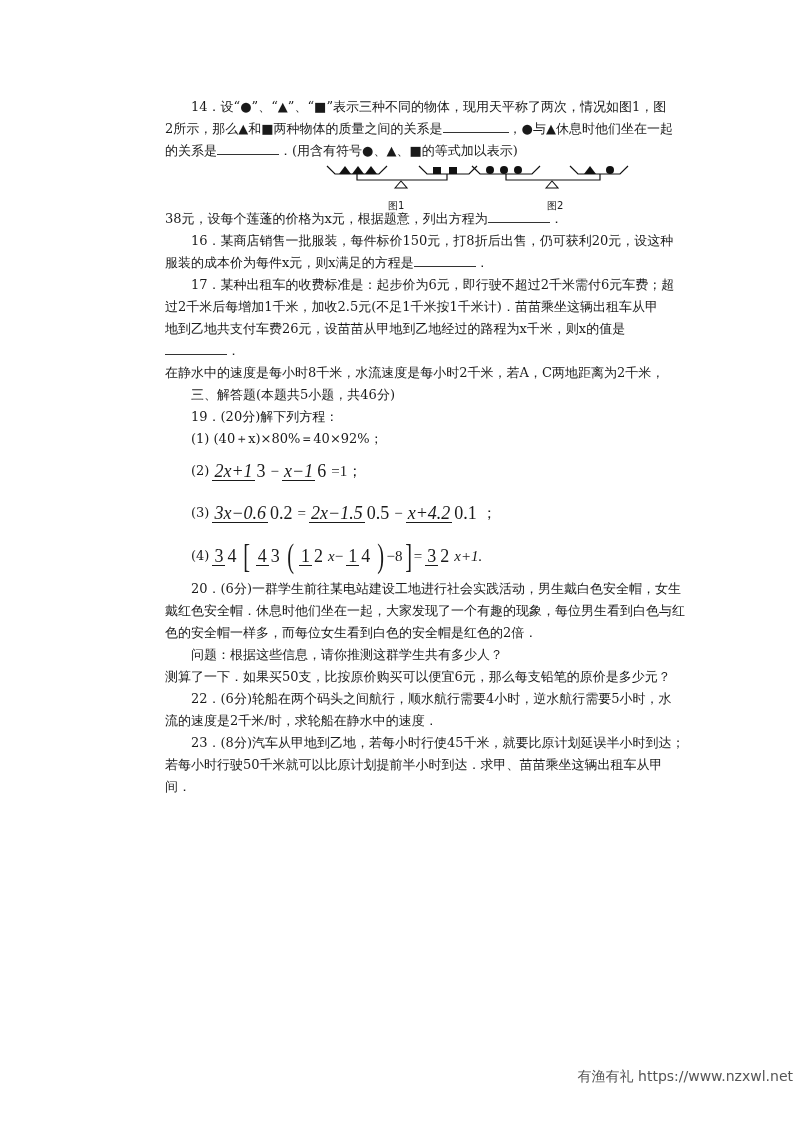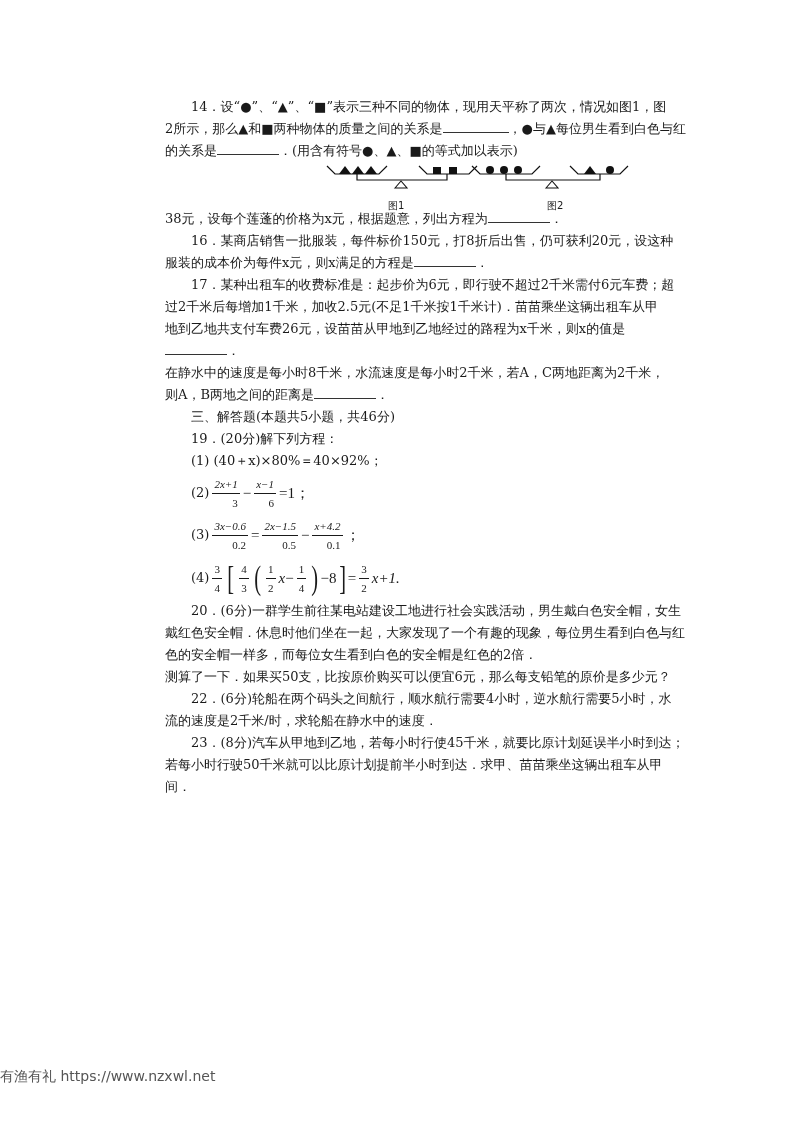--- a/index.html
+++ b/index.html
@@ -8,36 +8,36 @@
   .page { position: absolute; left: 121px; top: 96px; width: 572px; font-size: 13px; line-height: 22px; margin-left: 44px; }
   .p { margin: 0; text-align: justify; }
   .ind { text-indent: 26px; }
   .blank { display: inline-block; border-bottom: 1px solid #333; height: 14px; vertical-align: baseline; }
   .b90 { width: 66px; }
   .b75 { width: 62px; }
   .scales { position: relative; height: 46px; margin-top: 0px; }
   .scale { position: absolute; top: 0; }
   .figlabel { position: absolute; top: 33px; font-size: 10px; font-family: "DejaVu Sans", sans-serif; }
   .eq { display: flex; align-items: center; margin-left: 26px; min-height: 22px; }
-  .frac { display: inline-flex; flex-direction: column; align-items: flex-end; vertical-align: middle; margin: 0 3px; font-family: "Liberation Serif", serif; font-size: 11px; line-height: 18px; }
+  .frac { display: inline-flex; flex-direction: row; align-items: flex-start; vertical-align: middle; margin: 0 3px; font-family: "Liberation Serif", serif; font-size: 18px; line-height: 18px; }
   .frac .num { border-bottom: 1px solid #1a1a1a; padding: 0 2px; }
   .frac .den { padding: 0 2px; }
   .it { font-style: italic; }
   .mathtxt { font-family: "Liberation Serif", serif; font-size: 15px; }
   .big { font-size: 34px; font-family: "Liberation Serif", serif; line-height: 34px; transform: scaleX(0.6); display: inline-block; }
-  .footer { position: absolute; top: 1068px; left: 0; width: 793px; text-align: left;
+  .footer { position: absolute; top: 1068px; left: 0; width: 793px; text-align: right;
             font-family: "DejaVu Sans", sans-serif; font-size: 14px; color: #555; }
 </style>
 </head>
 <body>
 
 <div class="page">
 
   <p class="p ind">14．设“●”、“▲”、“■”表示三种不同的物体，现用天平称了两次，情况如图1，图</p>
-  <p class="p"><span>2所示，那么▲和■两种物体的质量之间的关系是</span><span class="blank b90"></span><span>，●与▲每位男生看到白色与红</span></p>
+  <p class="p"><span>2所示，那么▲和■两种物体的质量之间的关系是</span><span class="blank b90"></span><span>，●与▲休息时他们坐在一起</span></p>
   <p class="p"><span>的关系是</span><span class="blank b75"></span><span>．(用含有符号●、▲、■的等式加以表示)</span></p>
 
   <div class="scales">
     <svg class="scale" style="left:160px" width="170" height="34" viewBox="0 0 170 34">
 
       <polyline points="2,4 10,12 54,12 62,4" fill="none" stroke="#111" stroke-width="1.2"></polyline>
       <polygon points="14,12 20,4 26,12" fill="#111"></polygon>
       <polygon points="27,12 33,4 39,12" fill="#111"></polygon>
       <polygon points="40,12 46,4 52,12" fill="#111"></polygon>
 
@@ -68,21 +68,20 @@
 
   <p class="p ind">16．某商店销售一批服装，每件标价150元，打8折后出售，仍可获利20元，设这种</p>
   <p class="p"><span>服装的成本价为每件x元，则x满足的方程是</span><span class="blank b75"></span><span>．</span></p>
 
   <p class="p ind">17．某种出租车的收费标准是：起步价为6元，即行驶不超过2千米需付6元车费；超</p>
   <p class="p">过2千米后每增加1千米，加收2.5元(不足1千米按1千米计)．苗苗乘坐这辆出租车从甲</p>
   <p class="p">地到乙地共支付车费26元，设苗苗从甲地到乙地经过的路程为x千米，则x的值是</p>
   <p class="p"><span class="blank b75"></span><span>．</span></p>
 
   <p class="p">在静水中的速度是每小时8千米，水流速度是每小时2千米，若A，C两地距离为2千米，</p>
-  <p class="p"><span>则A，B两地之间的距离是</span><span class="blank b75"></span><span>．</span></p>
 
   <p class="p ind">三、解答题(本题共5小题，共46分)</p>
 
   <p class="p ind">19．(20分)解下列方程：</p>
   <p class="p ind">(1) (40＋x)×80%＝40×92%；</p>
 
   <div class="eq" style="height:42px">
     <span>(2)</span>
     <span class="frac">
         <span class="num it">2x+1</span>
@@ -144,20 +143,21 @@
     <span class="frac">
         <span class="num">3</span>
         <span class="den">2</span>
       </span>
     <span class="mathtxt it">x+1.</span>
   </div>
 
   <p class="p ind">20．(6分)一群学生前往某电站建设工地进行社会实践活动，男生戴白色安全帽，女生</p>
   <p class="p">戴红色安全帽．休息时他们坐在一起，大家发现了一个有趣的现象，每位男生看到白色与红</p>
   <p class="p">色的安全帽一样多，而每位女生看到白色的安全帽是红色的2倍．</p>
+  <p class="p ind">问题：根据这些信息，请你推测这群学生共有多少人？</p>
 
   <p class="p">测算了一下．如果买50支，比按原价购买可以便宜6元，那么每支铅笔的原价是多少元？</p>
 
   <p class="p ind">22．(6分)轮船在两个码头之间航行，顺水航行需要4小时，逆水航行需要5小时，水</p>
   <p class="p">流的速度是2千米/时，求轮船在静水中的速度．</p>
 
   <p class="p ind">23．(8分)汽车从甲地到乙地，若每小时行使45千米，就要比原计划延误半小时到达；</p>
   <p class="p">若每小时行驶50千米就可以比原计划提前半小时到达．求甲、苗苗乘坐这辆出租车从甲</p>
   <p class="p">间．</p>
 </div>

